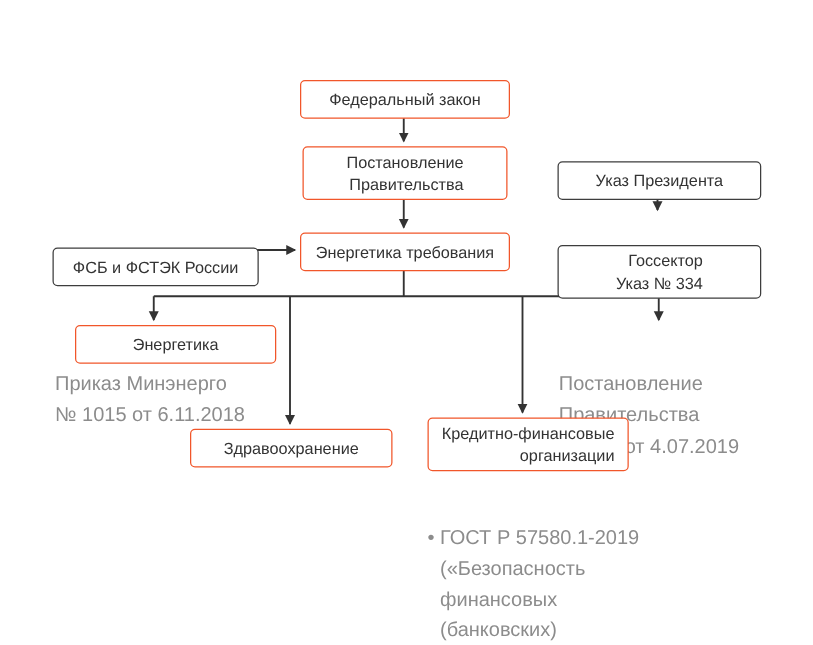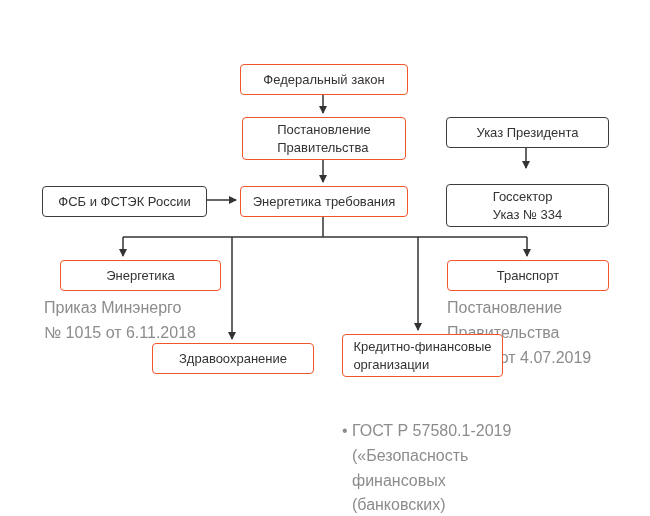--- a/index.html
+++ b/index.html
@@ -4,25 +4,25 @@
 <style>
   html, body { margin: 0; padding: 0; background: #fff; }
   body { font-family: "Liberation Sans", "DejaVu Sans", sans-serif; }
   .canvas { position: relative; width: 650px; height: 516px; background: #fff; overflow: hidden; }
   .connectors { position: absolute; left: 0; top: 0; }
   .connectors line, .connectors polyline { stroke: var(--arrow, #333333); stroke-width: 1.5; fill: none; }
   .connectors marker path { fill: var(--arrow, #333333); }
   .node {
     position: absolute; display: flex; align-items: center; justify-content: center;
     background: #fff; border: 1.5px solid #333; border-radius: 4px;
-    text-align: left; color: #333; font-size: 13px; line-height: 1.35;
+    text-align: right; color: #333; font-size: 13px; line-height: 1.35;
   }
   .node .node-label { white-space: pre-line; }
   .node.accent { border-color: var(--accent, #F1562A); }
-  .node.dark   { border-color: var(--dark, #3D3D3D); }
+  .node.dark   { border-color: var(--dark, #3D3D3D); margin-top: 12px; }
   .caption {
     position: absolute; font-size: 16px; line-height: 1.55;
     color: var(--caption-text, #8C8C8C); white-space: pre-line;
   }
   .caption.bulleted { padding-left: 10px; text-indent: -10px; }
 </style>
 </head>
 <body>
 
 <div class="canvas">
@@ -70,23 +70,20 @@
   <div class="node accent" style="left:240px;top:186px;width:166px;height:29px">
     <span class="node-label">Энергетика требования</span>
   </div>
 
   <div class="node accent" style="left:60px;top:260px;width:159px;height:29px">
     <span class="node-label">Энергетика</span>
   </div>
   <div class="caption" style="left:44px;top:296px">Приказ Минэнерго
 № 1015 от 6.11.2018</div>
 
-  <div class="node accent" style="left:447px;top:260px;width:160px;height:29px">
-    <span class="node-label">Транспорт</span>
-  </div>
   <div class="caption" style="left:447px;top:296px">Постановление Правительства
 № 955 от 4.07.2019</div>
 
   <div class="node accent" style="left:152px;top:343px;width:160px;height:29px">
     <span class="node-label">Здравоохранение</span>
   </div>
 
   <div class="node accent" style="left:342px;top:334px;width:159px;height:41px">
     <span class="node-label">Кредитно-финансовые
 организации</span>

